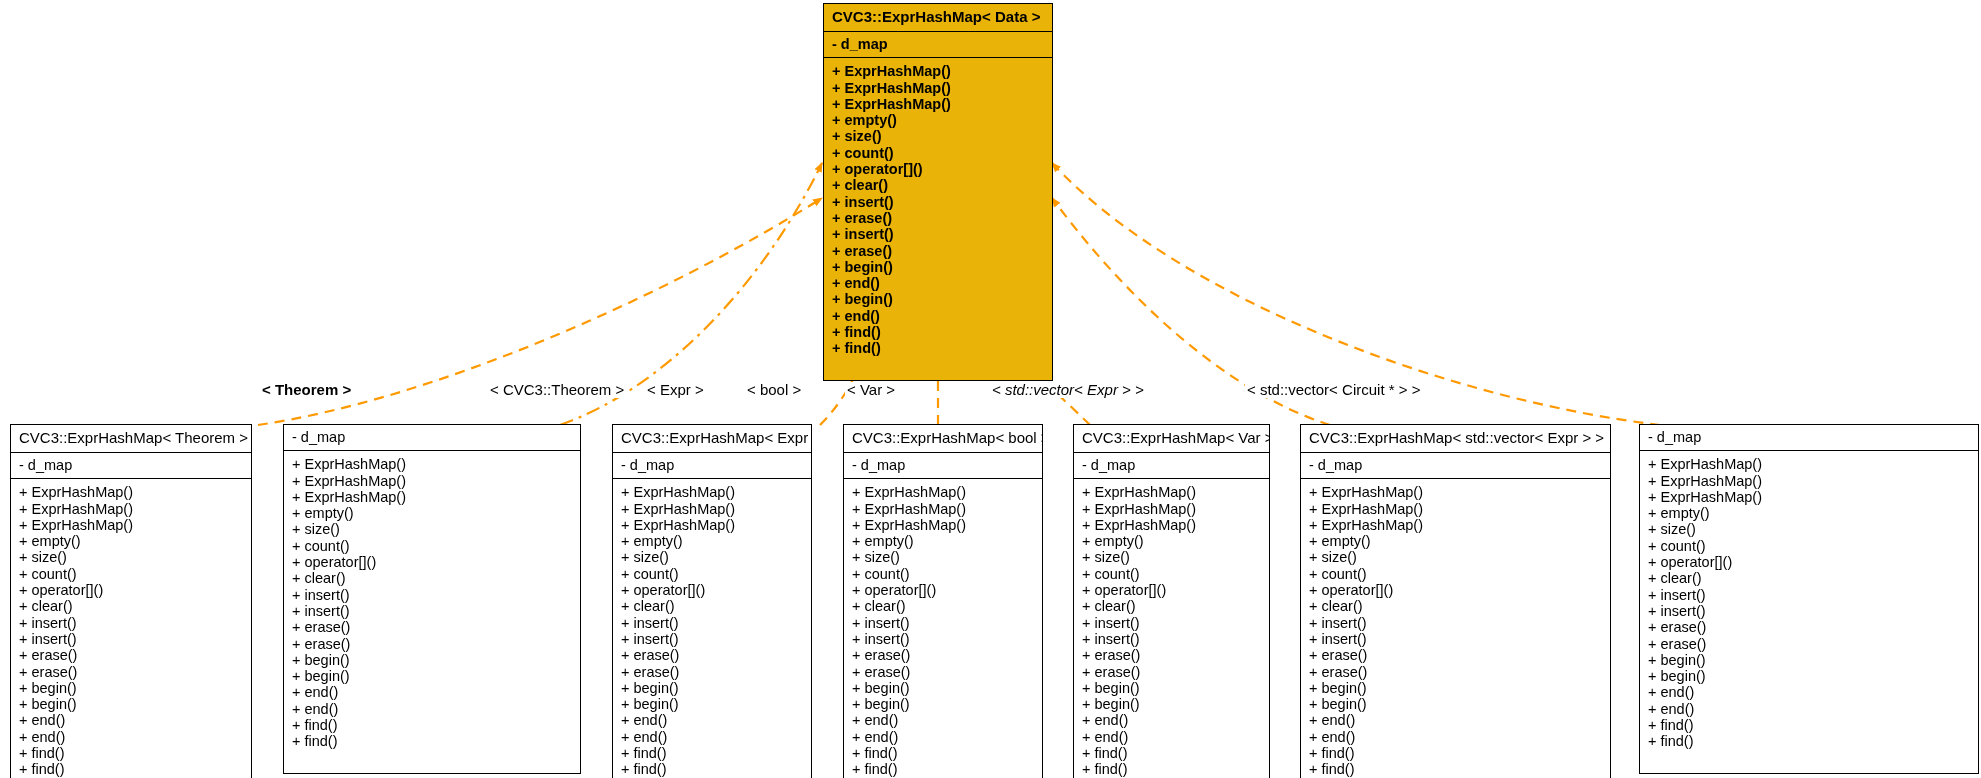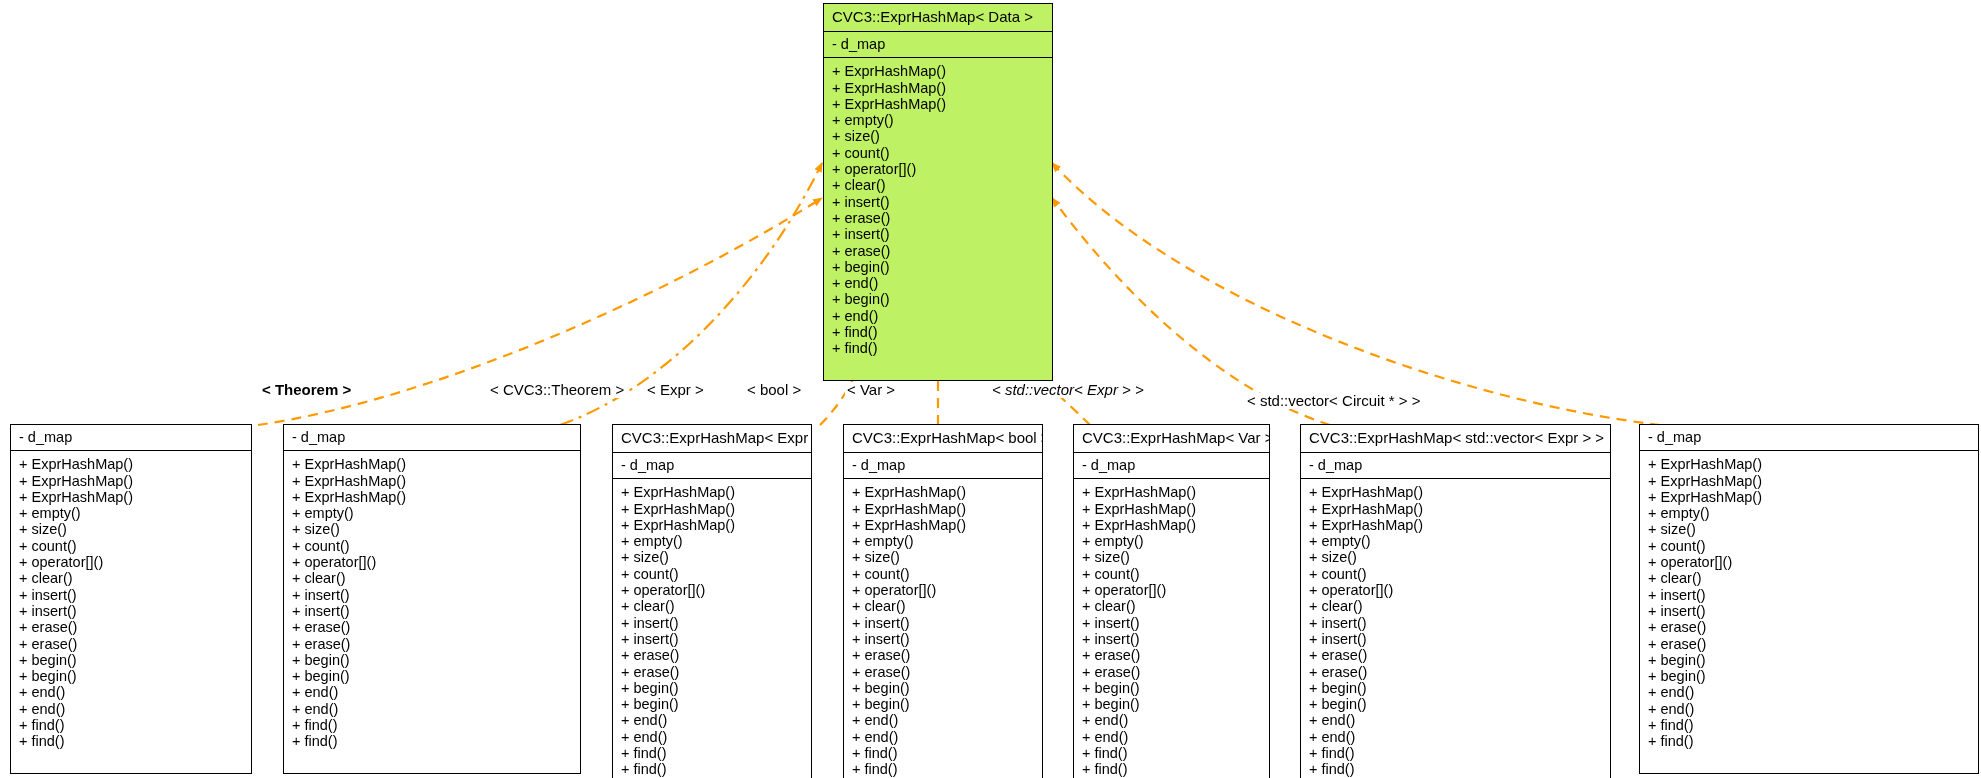--- a/index.html
+++ b/index.html
@@ -28,21 +28,22 @@
     pointer-events: none;
   }
   .uml-class {
     position: absolute;
     box-sizing: border-box;
     border: 1px solid #000000;
     background: #ffffff;
     overflow: hidden;
   }
   .uml-class.base {
-    background: #bef264;
+    background: #eab308;
+    font-weight: bold;
   }
   .uml-title {
     font-size: 15px;
     line-height: 16px;
     padding: 5px 8px 6px 8px;
     white-space: nowrap;
     color: #000000;
     border-bottom: 1px solid #000000;
   }
   .uml-attrs {
@@ -121,23 +122,24 @@
         <div class="uml-member">+ find()</div>
       </div>
   </div>
 
   <div class="edge-label" style="left:260px; top:382px;font-weight:bold;">&lt; Theorem &gt;</div>
   <div class="edge-label" style="left:488px; top:382px;text-align:right;">&lt; CVC3::Theorem &gt;</div>
   <div class="edge-label" style="left:645px; top:382px;">&lt; Expr &gt;</div>
   <div class="edge-label" style="left:732px; top:382px;margin-left:13px;">&lt; bool &gt;</div>
   <div class="edge-label" style="left:845px; top:382px;">&lt; Var &gt;</div>
   <div class="edge-label" style="left:990px; top:382px;font-style:italic;">&lt; std::vector&lt; Expr &gt; &gt;</div>
-  <div class="edge-label" style="left:1245px; top:393px;">&lt; std::vector&lt; Circuit * &gt; &gt;</div>
+  <div class="edge-label" style="left:1245px; top:382px;">&lt; std::vector&lt; Circuit * &gt; &gt;</div>
 
   <div class="uml-class" style="left:10px;   top:424px; width:242px;">
+    <div class="uml-title">CVC3::ExprHashMap&lt; Theorem &gt;</div>
     <div class="uml-attrs">
       <div class="uml-member">- d_map</div>
     </div>
     <div class="uml-ops derived-ops">
         <div class="uml-member">+ ExprHashMap()</div>
         <div class="uml-member">+ ExprHashMap()</div>
         <div class="uml-member">+ ExprHashMap()</div>
         <div class="uml-member">+ empty()</div>
         <div class="uml-member">+ size()</div>
         <div class="uml-member">+ count()</div>

